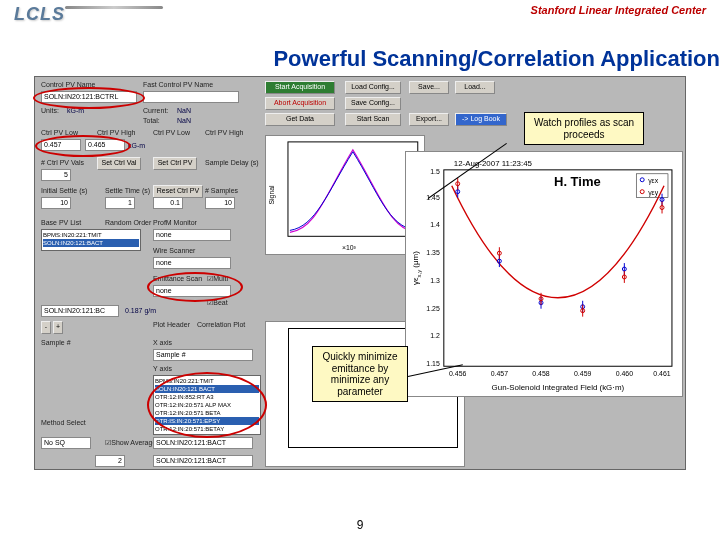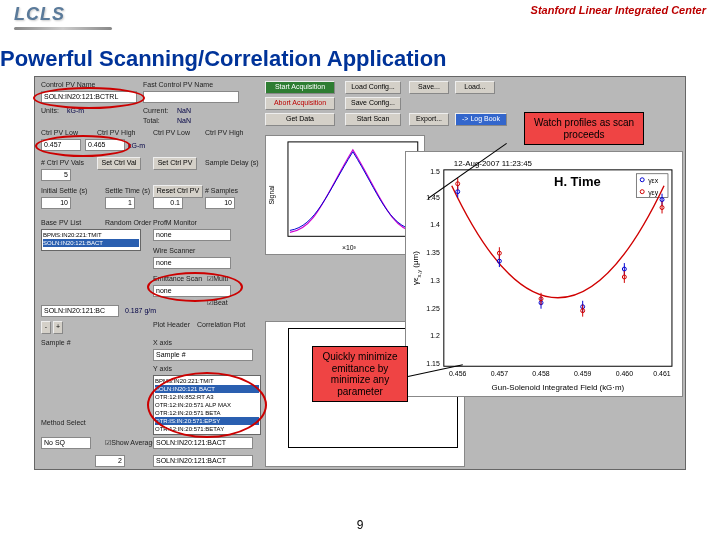--- a/index.html
+++ b/index.html
@@ -1,38 +1,38 @@
 <!DOCTYPE html>
 <html><head>
 <meta charset="utf-8">
 <style>
   * { margin: 0; padding: 0; box-sizing: border-box; }
   body { width: 720px; height: 540px; font-family: Arial, sans-serif; background: #fff; position: relative; overflow: hidden; }
   .slide { width: 100%; height: 100%; position: relative; }
   .header { display: flex; justify-content: space-between; align-items: flex-start; padding: 4px 14px 0 14px; height: 46px; }
-  .logo-left { display: flex; flex-direction: column; align-items: flex-start; }
+  .logo-left { display: flex; flex-direction: row; align-items: flex-start; }
   .lcls { font-style: italic; font-weight: bold; font-size: 18px; color: #5a7a9a; letter-spacing: 1px; text-shadow: 1px 1px 2px rgba(0,0,0,.2); }
   .sep-bar { width: 98px; height: 3px; background: linear-gradient(to right,#888,#ccc,#888); margin: 2px 0; border-radius: 2px; }
   .logo-right { text-align: right; font-size: 8px; color: #999; }
   .logo-right .slac { font-size: 11px; color: #b00; font-style: italic; font-weight: bold; }
   .logo-right .ssrl { font-style: italic; }
-  .title { text-align: left; font-size: 22px; font-weight: bold; color: #003399; margin: 0 0 4px 0; }
+  .title { text-align: right; font-size: 22px; font-weight: bold; color: #003399; margin: 0 0 4px 0; }
   .appshot { position: relative; margin: 0 34px 0 34px; height: 394px; background: #b8b8b8; border: 1px solid #666; }
   .lbl { font-size: 7px; color: #222; position: absolute; }
   .inp { position: absolute; background: #fff; border: 1px solid #888; font-size: 7px; padding: 1px 2px; height: 12px; }
   .btn { position: absolute; background: #d4d0c8; border: 1px solid #888; border-top-color:#eee; border-left-color:#eee; font-size: 7px; text-align: center; padding: 1px 2px; height: 13px; }
   .btn-g { background: #2e7d32; color: #fff; }
   .btn-r { color: #b00; }
   .btn-blue { background: #3366cc; color: #fff; }
   .circ { position: absolute; border: 2px solid #cc0000; border-radius: 50%; }
   .listbox { position: absolute; background: #fff; border: 1px solid #666; font-size: 6px; overflow: hidden; line-height: 8px; padding: 1px; }
   .listbox .sel { background: #2a5fb0; color: #fff; }
   .plot { position: absolute; background: #fff; border: 1px solid #888; }
   .axes { position: absolute; left: 22px; right: 6px; top: 6px; bottom: 18px; border: 1px solid #000; }
-  .callout { position: absolute; background: #ef4444; border: 1px solid #000; font-size: 10px; text-align: center; padding: 4px 6px; line-height: 1.15; }
+  .callout { position: absolute; background: #fef9c3; border: 1px solid #000; font-size: 10px; text-align: center; padding: 4px 6px; line-height: 1.15; }
   .callout-line { position: absolute; background: #000; height: 1px; }
   .author { position: absolute; font-weight: bold; font-size: 13px; color: #000; }
   .footer { position: absolute; left: 0; right: 0; bottom: 2px; display: flex; justify-content: space-between; align-items: flex-end; padding: 0 14px; font-size: 11px; }
   .footer .left { display: flex; flex-direction: column; }
   .footer .right { display: flex; flex-direction: column; text-align: right; }
   .pgnum { position: absolute; left: 50%; bottom: 8px; transform: translateX(-50%); font-size: 12px; }
   .fauxplot svg { width: 100%; height: 100%; display: block; }
   .plot2 { position: absolute; background: #fff; border: 1px solid #888; }
 </style>
 </head>

